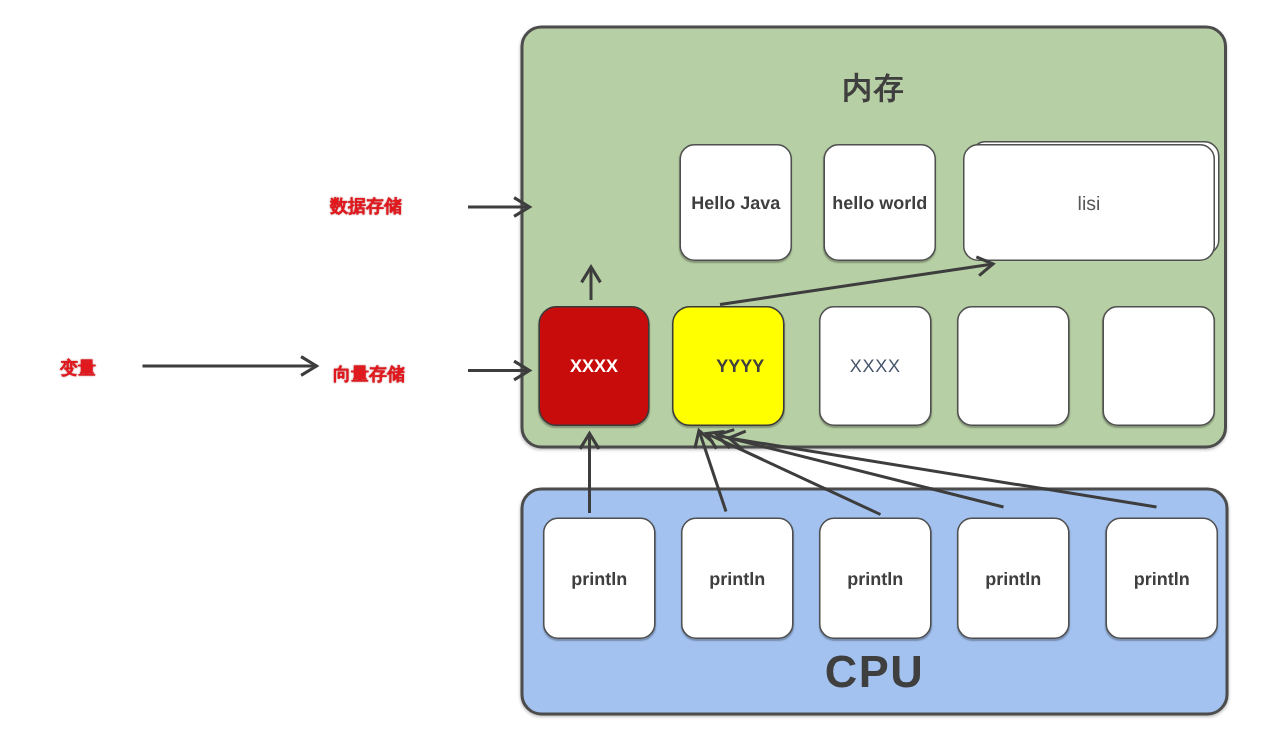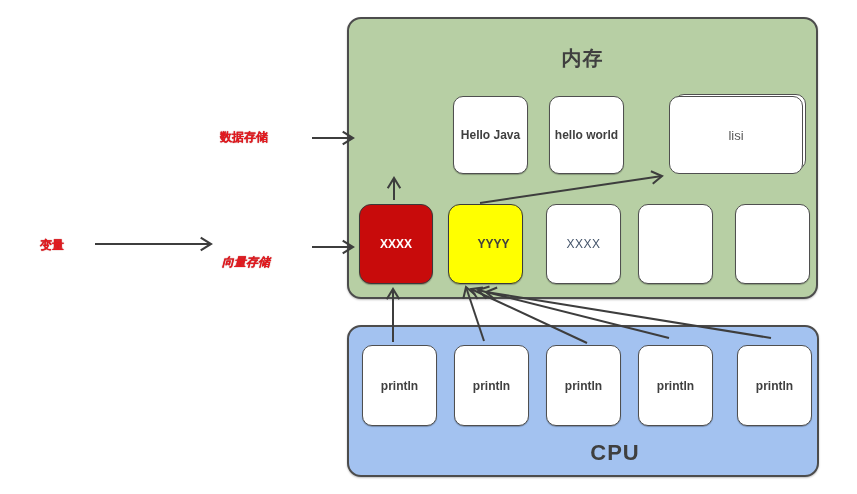--- a/index.html
+++ b/index.html
@@ -20,21 +20,21 @@
     border-radius:14px; box-sizing:border-box;
     box-shadow:0 1px 2px rgba(0,0,0,.25);
   }
   .memory{ left:347px; top:17px; width:471px; height:282px; background:var(--memory-bg); }
   .cpu{ left:347px; top:325px; width:472px; height:152px; background:var(--cpu-bg); }
   .container-title{
     position:absolute; left:0; width:100%; text-align:center;
     font-weight:bold; font-size:20px; color:var(--text-dark); letter-spacing:1px;
   }
   .memory .container-title{ top:9px;margin-top:17px; }
-  .cpu .container-title{ bottom:9px; font-size:22px;padding-left:32px; }
+  .cpu .container-title{ bottom:9px; font-size:30px; }
   .cell{
     position:absolute; box-sizing:border-box;
     background:var(--cell-bg); border:1.5px solid var(--cell-border);
     border-radius:10px;
     display:flex; align-items:center; justify-content:center;
     font-weight:bold; font-size:12px; color:var(--text-dark);
     box-shadow:0 1px 1px rgba(0,0,0,.28);
     text-align:center;
   }
   .cell.regular{ font-weight:400; color:var(--text-muted); font-size:13px; }
@@ -63,28 +63,28 @@
   .arrows line{ stroke:var(--arrow); stroke-width:2; }
   .arrows .head{ stroke:var(--arrow); stroke-width:1.8; fill:none; }
 </style>
 </head>
 <body>
 
 <div class="canvas">
 
   <div class="red-label" style="left:220px; top:126px;">数据存储</div>
   <div class="red-label" style="left:40px; top:234px;">变量</div>
-  <div class="red-label" style="left:222px; top:251px;font-style:italic;">向量存储</div>
+  <div class="red-label" style="left:222px; top:238px;">向量存储</div>
 
   <div class="container memory">
     <div class="container-title">内存</div>
 
     <div class="cell" style="left:104px; top:77px; width:75px; height:78px;">Hello Java</div>
     <div class="cell" style="left:200px; top:77px; width:75px; height:78px;">hello world</div>
-    <div class="cell regular stacked" style="left:293px; top:77px; width:134px; height:78px;margin-left:27px;">lisi</div>
+    <div class="cell regular stacked" style="left:293px; top:77px; width:168px; height:78px;">lisi</div>
 
     <div class="cell red" style="left:10px; top:185px; width:74px; height:80px;">XXXX</div>
     <div class="cell yellow" style="left:99px; top:185px; width:75px; height:80px;">YYYY</div>
     <div class="cell slate" style="left:197px; top:185px; width:75px; height:80px;">XXXX</div>
     <div class="cell" style="left:289px; top:185px; width:75px; height:80px;"></div>
     <div class="cell" style="left:386px; top:185px; width:75px; height:80px;"></div>
   </div>
 
   <div class="container cpu">
     <div class="container-title">CPU</div>

